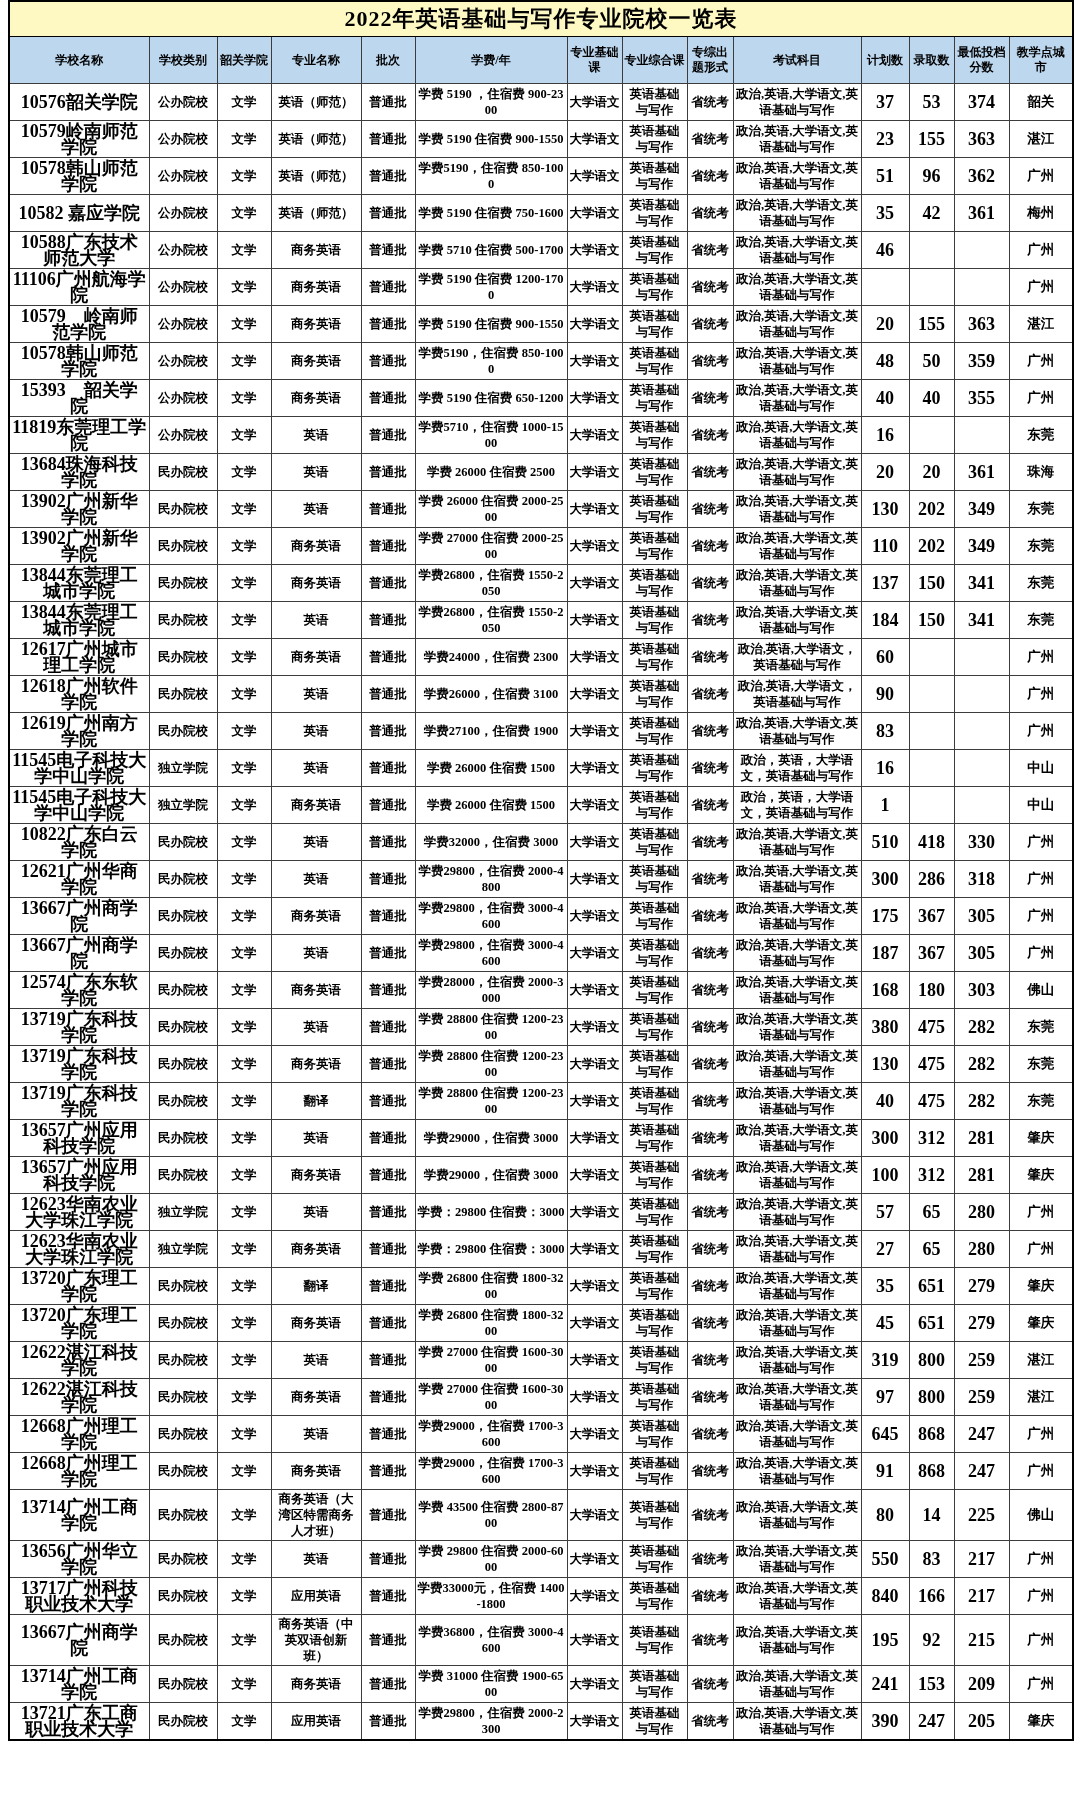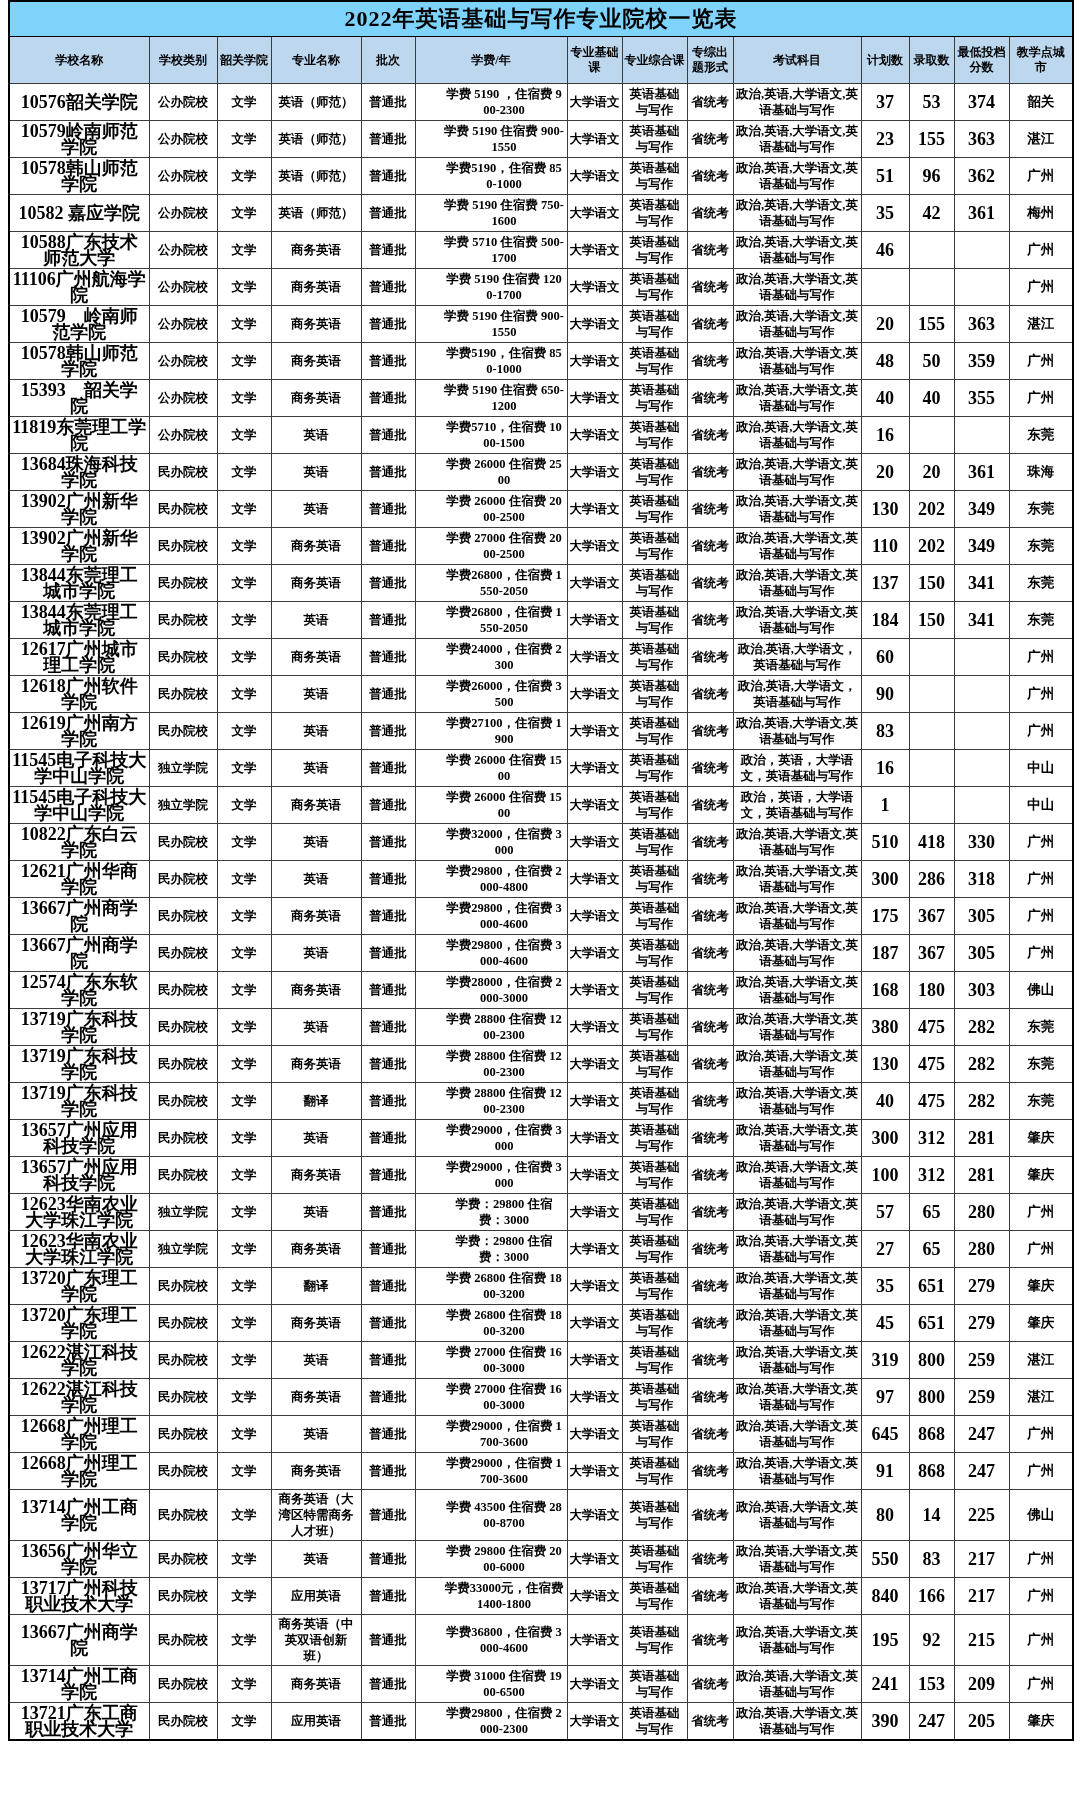--- a/index.html
+++ b/index.html
@@ -1,25 +1,25 @@
 <!DOCTYPE html>
 <html><head>
 <meta charset="utf-8">
 <style>
   html,body{margin:0;padding:0;background:#ffffff;}
   body{width:1080px;font-family:"Liberation Serif","DejaVu Serif",serif;color:#000;}
   .sheet{width:1064px;margin:0 auto;}
   table{border-collapse:collapse;table-layout:fixed;width:1064px;border:2px solid #000;}
   th,td{border:1px solid #3c3c3c;text-align:center;vertical-align:middle;
         padding:1px 2px;font-weight:bold;overflow:hidden;word-break:break-all;}
-  tr.title-row th{background:#7dd3fc;font-size:22px;height:32px;border-bottom:1px solid #000;letter-spacing:1px;}
+  tr.title-row th{background:#fef9c3;font-size:22px;height:32px;border-bottom:1px solid #000;letter-spacing:1px;}
   tr.cols th{background:#BDD7EE;font-size:12px;line-height:15px;height:44px;}
   tbody td{font-size:12.5px;line-height:16px;height:34px;}
   tbody td.c0{font-size:18px;}
-  tbody td.c5{font-size:12.5px;padding-left:28px;}
+  tbody td.c5{font-size:12.5px;}
   tbody td.c10,tbody td.c11,tbody td.c12{font-size:18px;font-weight:bold;}
   tbody td.c13{font-size:13.5px;}
 </style>
 </head>
 <body>
 
 <div class="sheet">
   <table>
     <colgroup>
       <col style="width:140px">
@@ -314,21 +314,21 @@
           <td class="c11"></td>
           <td class="c12"></td>
           <td class="c13">广州</td>
         </tr>
         <tr>
           <td class="c0">12618广州软件学院</td>
           <td class="c1">民办院校</td>
           <td class="c2">文学</td>
           <td class="c3">英语</td>
           <td class="c4">普通批</td>
-          <td class="c5">学费26000，住宿费 3500</td>
+          <td class="c5">学费26000，住宿费 3100</td>
           <td class="c6">大学语文</td>
           <td class="c7">英语基础与写作</td>
           <td class="c8">省统考</td>
           <td class="c9">政治,英语,大学语文，英语基础与写作</td>
           <td class="c10">90</td>
           <td class="c11"></td>
           <td class="c12"></td>
           <td class="c13">广州</td>
         </tr>
         <tr>

